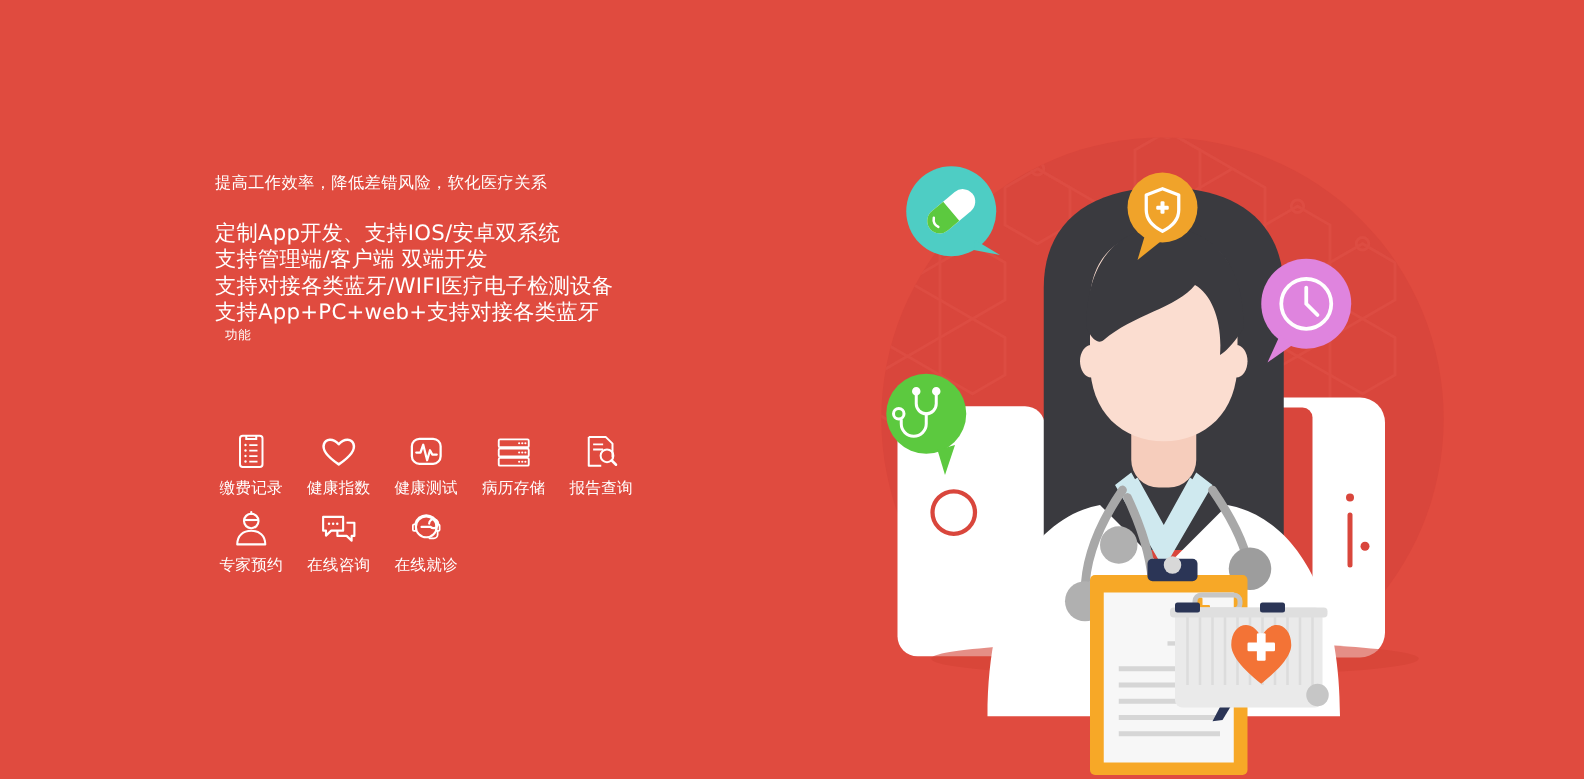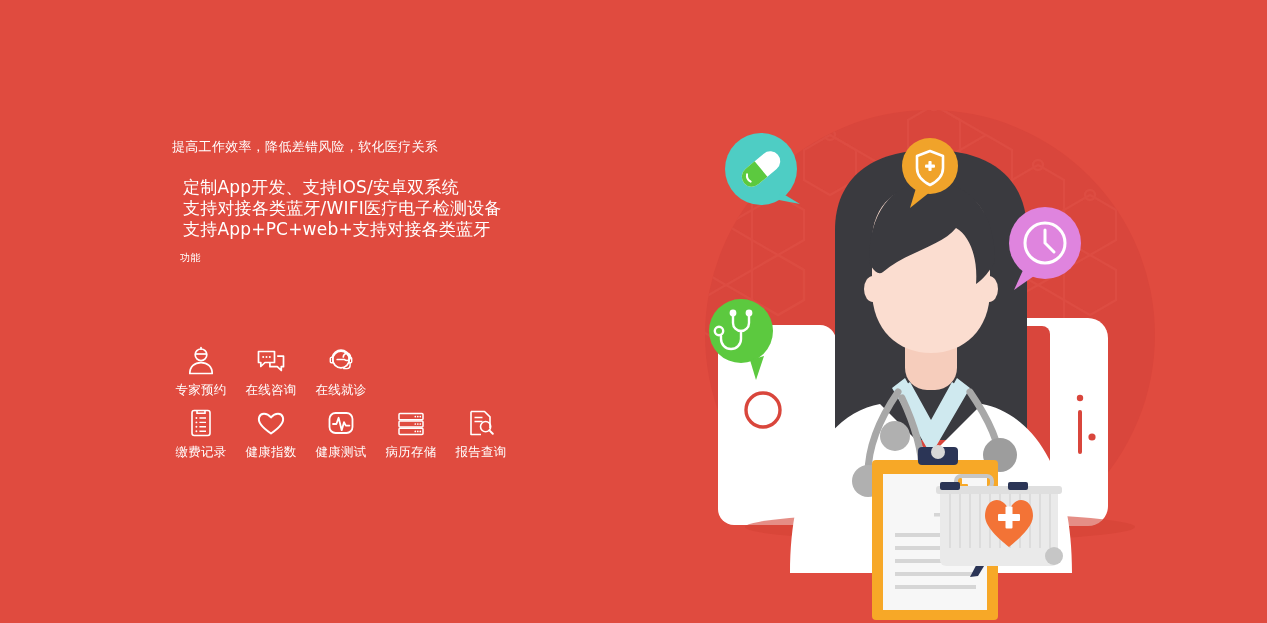--- a/index.html
+++ b/index.html
@@ -33,21 +33,21 @@
     color: #ffffff;
   }
   .hero-sub {
     font-size: 13px;
     line-height: 17px;
     margin: 0 0 22px 0;
     color: #ffffff;
     letter-spacing: 0.3px;
   }
   .bullets {
-    margin: 11px;
+    margin: 0;
     padding: 0;
     list-style: none;
   }
   .bullets li {
     font-size: 17px;
     line-height: 21px;
     color: #ffffff;
     white-space: nowrap;
     letter-spacing: 0.2px;
   }
@@ -104,72 +104,28 @@
 </style>
 </head>
 <body>
 
 <div id="page">
 
   <div class="left-col">
     <p class="hero-sub">提高工作效率，降低差错风险，软化医疗关系</p>
     <ul class="bullets">
       <li>定制App开发、支持IOS/安卓双系统</li>
+      <li>支持管理端/客户端 双端开发</li>
       <li>支持对接各类蓝牙/WIFI医疗电子检测设备</li>
       <li>支持App+PC+web+支持对接各类蓝牙</li>
     </ul>
     <div class="func-heading">功能</div>
   </div>
 
   <div class="feat-grid">
-
-    <div class="feat-row">
-
-      <div class="feat-item">
-        <span class="feat-icon">
-          <svg viewBox="0 0 34 34" fill="none" stroke="#ffffff" stroke-width="1.7">
-            <path d="M11.2 10.8 a5.8 5.8 0 0 1 11.6 0 a5.8 5.8 0 0 1 -11.6 0 Z"></path>
-            <path d="M10.9 10 h12.2" stroke-width="1.7"></path>
-            <path d="M17 5.2 v-1.6" stroke-width="1.7" stroke-linecap="round"></path>
-            <path d="M5.8 29.5 C 5.8 22.4, 10.6 18.6, 17 18.6 C 23.4 18.6, 28.2 22.4, 28.2 29.5 Z" stroke-linejoin="round"></path>
-          </svg>
-        </span>
-        <span class="feat-label">专家预约</span>
-      </div>
-
-      <div class="feat-item">
-        <span class="feat-icon">
-          <svg viewBox="0 0 34 34" fill="none" stroke="#ffffff" stroke-width="1.7">
-            <path d="M4.5 7.5 h16 v11 h-9.5 l-4.2 4 v-4 h-2.3 Z" stroke-linejoin="round"></path>
-            <path d="M23.2 12.2 h6.3 v10.5 h-2.2 v3.8 l-4 -3.8 h-7.4 v-4.2" stroke-linejoin="round"></path>
-            <g fill="#ffffff" stroke="none">
-              <circle cx="9.2" cy="12.9" r="1"></circle>
-                <circle cx="12.5" cy="12.9" r="1"></circle>
-                <circle cx="15.8" cy="12.9" r="1"></circle>
-            </g>
-          </svg>
-        </span>
-        <span class="feat-label">在线咨询</span>
-      </div>
-
-      <div class="feat-item">
-        <span class="feat-icon">
-          <svg viewBox="0 0 34 34" fill="none" stroke="#ffffff" stroke-width="1.7">
-            <circle cx="17" cy="15.5" r="8.3"></circle>
-            <path d="M13.2 15.5 h7.2 a3.6 3.6 0 1 0 -1.1 -2.6" stroke-width="1.7" stroke-linecap="round"></path>
-            <path d="M8.3 13.2 a8.9 8.9 0 0 1 17.4 0" stroke-width="1.7"></path>
-            <path d="M7.3 13.4 h1.6 v5.3 h-1.6 a1 1 0 0 1 -1 -1 v-3.3 a1 1 0 0 1 1 -1 Z" stroke-width="1.4"></path>
-            <path d="M26.7 13.4 h-1.6 v5.3 h1.6 a1 1 0 0 0 1 -1 v-3.3 a1 1 0 0 0 -1 -1 Z" stroke-width="1.4"></path>
-            <path d="M26.1 18.9 v2.6 a3.1 3.1 0 0 1 -3.1 3.1 h-3.4" stroke-width="1.4" stroke-linecap="round"></path>
-          </svg>
-        </span>
-        <span class="feat-label">在线就诊</span>
-      </div>
-
-    </div>
 
     <div class="feat-row">
 
       <div class="feat-item">
         <span class="feat-icon">
           <svg viewBox="0 0 34 34" fill="none" stroke="#ffffff" stroke-width="1.6">
             <rect x="8" y="4.5" width="18" height="25" rx="2.2"></rect>
             <path d="M13 4.5 V7.2 H21 V4.5" stroke-width="1.6"></path>
             <circle cx="12.4" cy="12" r="0.95" fill="#fff" stroke="none"></circle>
             <circle cx="12.4" cy="16.4" r="0.95" fill="#fff" stroke="none"></circle>
@@ -225,20 +181,65 @@
       <div class="feat-item">
         <span class="feat-icon">
           <svg viewBox="0 0 34 34" fill="none" stroke="#ffffff" stroke-width="1.6">
             <path d="M7 5.5 h13.5 l5.5 5.4 V22 M7 5.5 V28.5 H17" stroke-linejoin="round"></path>
             <path d="M10.5 11.5 h8M10.5 15.6 h8" stroke-width="1.5"></path>
             <circle cx="21.6" cy="20.6" r="5.1"></circle>
             <path d="M25.4 24.4 L28.8 27.8" stroke-width="2" stroke-linecap="round"></path>
           </svg>
         </span>
         <span class="feat-label">报告查询</span>
+      </div>
+
+    </div>
+
+    <div class="feat-row">
+
+      <div class="feat-item">
+        <span class="feat-icon">
+          <svg viewBox="0 0 34 34" fill="none" stroke="#ffffff" stroke-width="1.7">
+            <path d="M11.2 10.8 a5.8 5.8 0 0 1 11.6 0 a5.8 5.8 0 0 1 -11.6 0 Z"></path>
+            <path d="M10.9 10 h12.2" stroke-width="1.7"></path>
+            <path d="M17 5.2 v-1.6" stroke-width="1.7" stroke-linecap="round"></path>
+            <path d="M5.8 29.5 C 5.8 22.4, 10.6 18.6, 17 18.6 C 23.4 18.6, 28.2 22.4, 28.2 29.5 Z" stroke-linejoin="round"></path>
+          </svg>
+        </span>
+        <span class="feat-label">专家预约</span>
+      </div>
+
+      <div class="feat-item">
+        <span class="feat-icon">
+          <svg viewBox="0 0 34 34" fill="none" stroke="#ffffff" stroke-width="1.7">
+            <path d="M4.5 7.5 h16 v11 h-9.5 l-4.2 4 v-4 h-2.3 Z" stroke-linejoin="round"></path>
+            <path d="M23.2 12.2 h6.3 v10.5 h-2.2 v3.8 l-4 -3.8 h-7.4 v-4.2" stroke-linejoin="round"></path>
+            <g fill="#ffffff" stroke="none">
+              <circle cx="9.2" cy="12.9" r="1"></circle>
+                <circle cx="12.5" cy="12.9" r="1"></circle>
+                <circle cx="15.8" cy="12.9" r="1"></circle>
+            </g>
+          </svg>
+        </span>
+        <span class="feat-label">在线咨询</span>
+      </div>
+
+      <div class="feat-item">
+        <span class="feat-icon">
+          <svg viewBox="0 0 34 34" fill="none" stroke="#ffffff" stroke-width="1.7">
+            <circle cx="17" cy="15.5" r="8.3"></circle>
+            <path d="M13.2 15.5 h7.2 a3.6 3.6 0 1 0 -1.1 -2.6" stroke-width="1.7" stroke-linecap="round"></path>
+            <path d="M8.3 13.2 a8.9 8.9 0 0 1 17.4 0" stroke-width="1.7"></path>
+            <path d="M7.3 13.4 h1.6 v5.3 h-1.6 a1 1 0 0 1 -1 -1 v-3.3 a1 1 0 0 1 1 -1 Z" stroke-width="1.4"></path>
+            <path d="M26.7 13.4 h-1.6 v5.3 h1.6 a1 1 0 0 0 1 -1 v-3.3 a1 1 0 0 0 -1 -1 Z" stroke-width="1.4"></path>
+            <path d="M26.1 18.9 v2.6 a3.1 3.1 0 0 1 -3.1 3.1 h-3.4" stroke-width="1.4" stroke-linecap="round"></path>
+          </svg>
+        </span>
+        <span class="feat-label">在线就诊</span>
       </div>
 
     </div>
   </div>
 
   <div class="illus">
     <svg width="627" height="623" viewBox="0 0 627 623">
       <defs>
         <clipPath id="circClip">
           <circle cx="290" cy="335" r="225"></circle>

